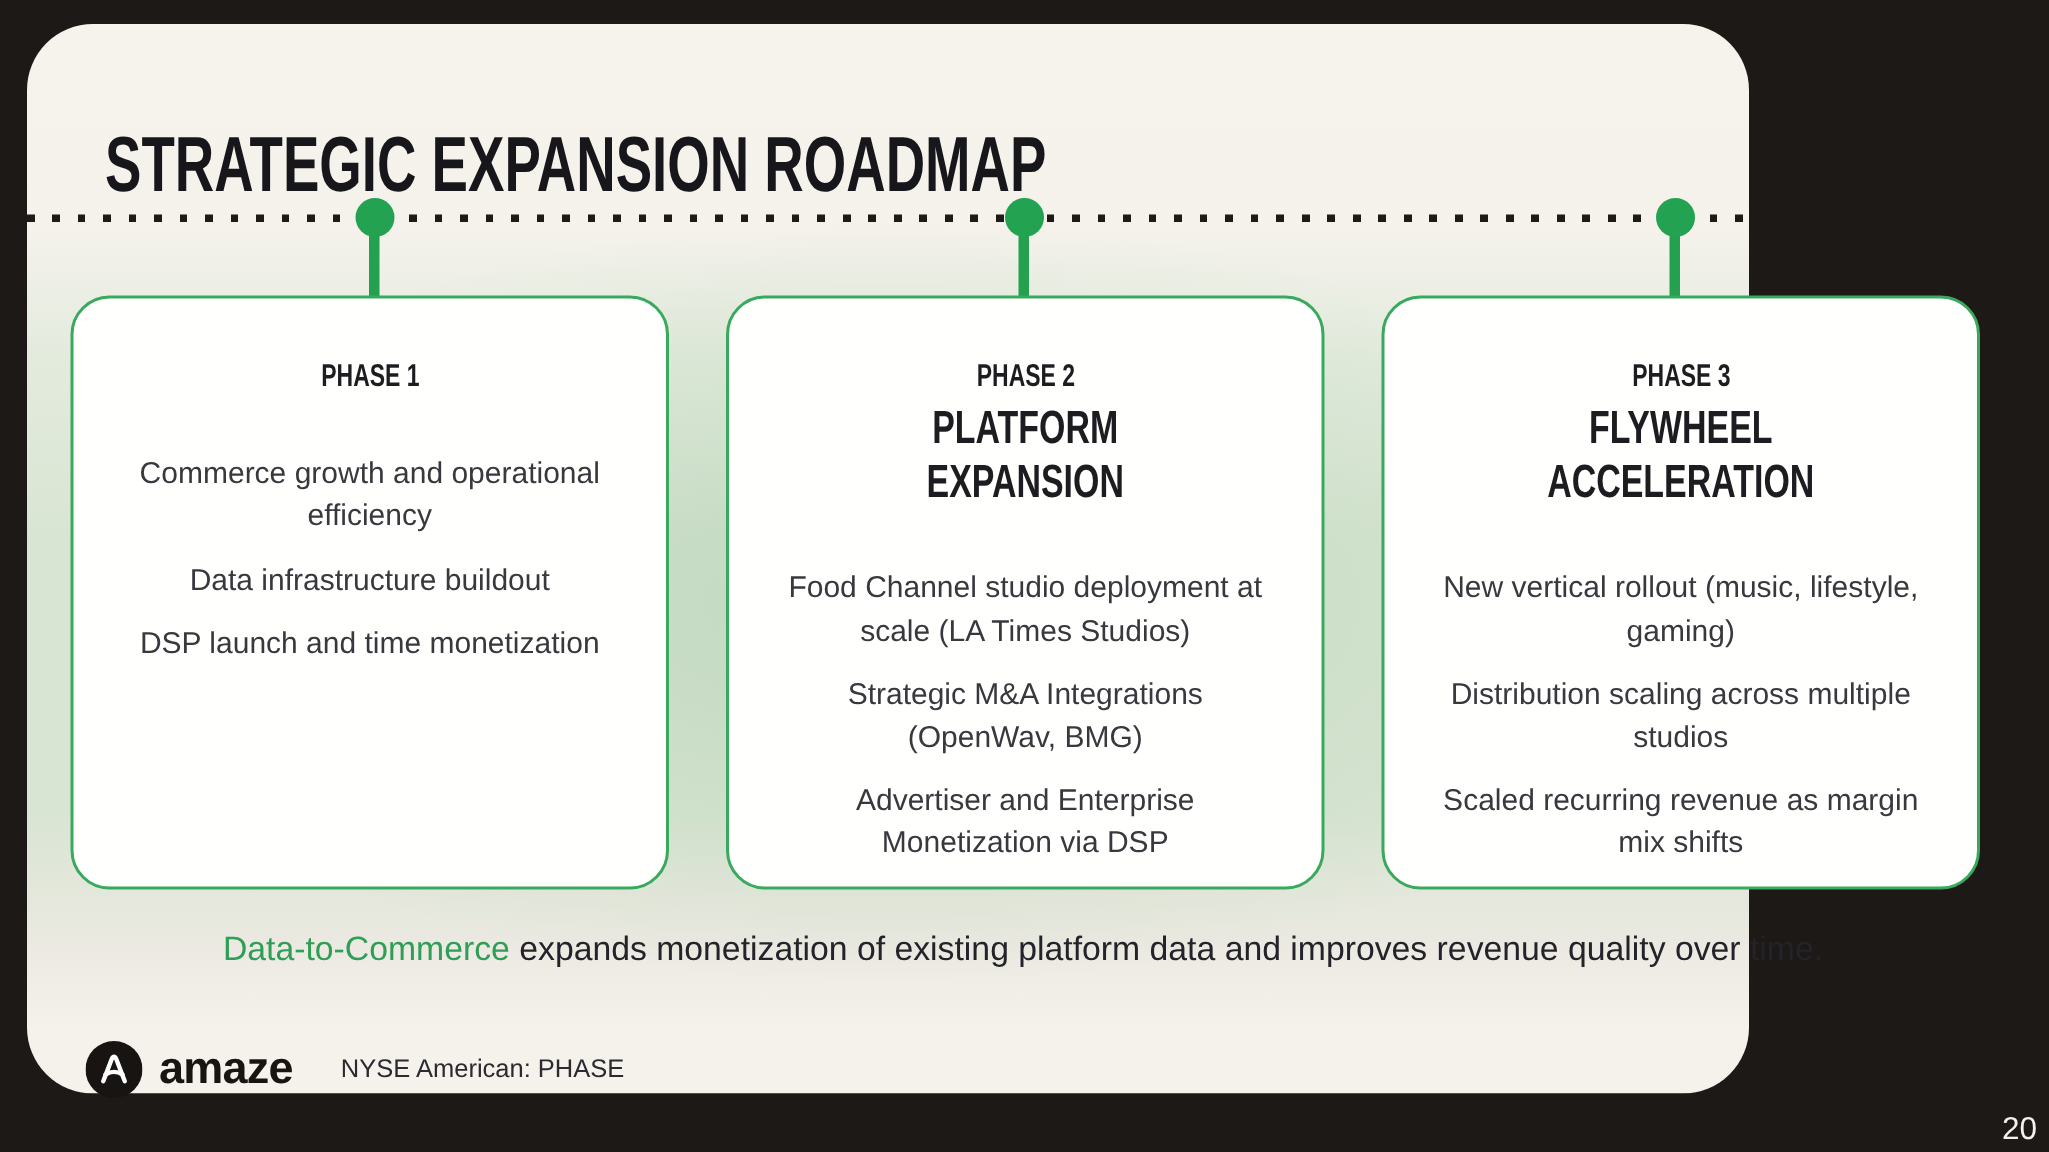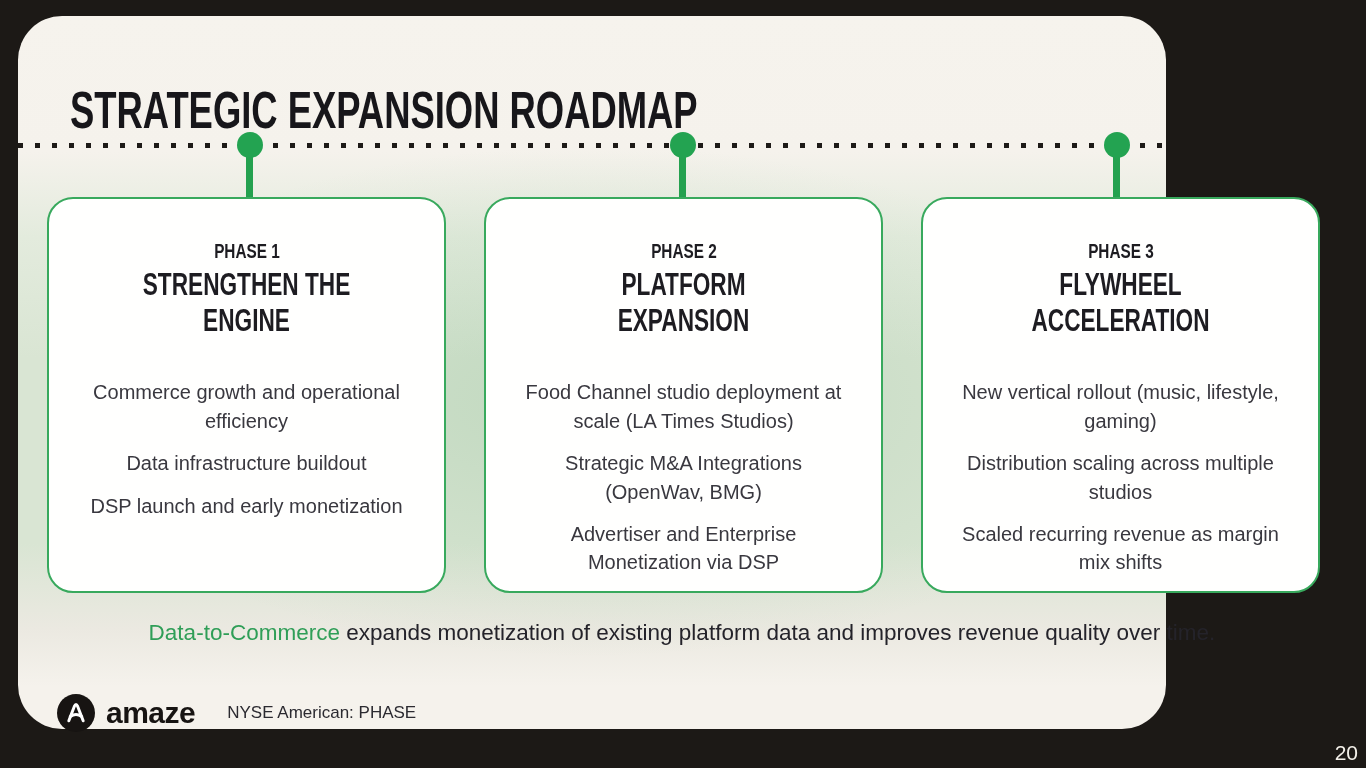--- a/index.html
+++ b/index.html
@@ -73,25 +73,24 @@
   <div class="timeline-stem" style="left:661px;"></div>
   <div class="timeline-stem" style="left:1095px;"></div>
   <div class="timeline-marker" style="left:219px;"></div>
   <div class="timeline-marker" style="left:652px;"></div>
   <div class="timeline-marker" style="left:1086px;"></div>
 
   <div class="cards">
 
     <div class="card">
       <div class="phase-label"><span class="cond-c">PHASE 1</span></div>
-      <div class="card-title"><span class="cond-c">STRENGTHEN THE ENGINE</span></div>
       <div class="card-items">
         <div class="card-item">Commerce growth and operational efficiency</div>
         <div class="card-item">Data infrastructure buildout</div>
-        <div class="card-item">DSP launch and early monetization</div>
+        <div class="card-item">DSP launch and time monetization</div>
       </div>
     </div>
 
     <div class="card">
       <div class="phase-label"><span class="cond-c">PHASE 2</span></div>
       <div class="card-title"><span class="cond-c">PLATFORM EXPANSION</span></div>
       <div class="card-items">
         <div class="card-item">Food Channel studio deployment at scale (LA Times Studios)</div>
         <div class="card-item">Strategic M&amp;A Integrations (OpenWav, BMG)</div>
         <div class="card-item">Advertiser and Enterprise Monetization via DSP</div>

